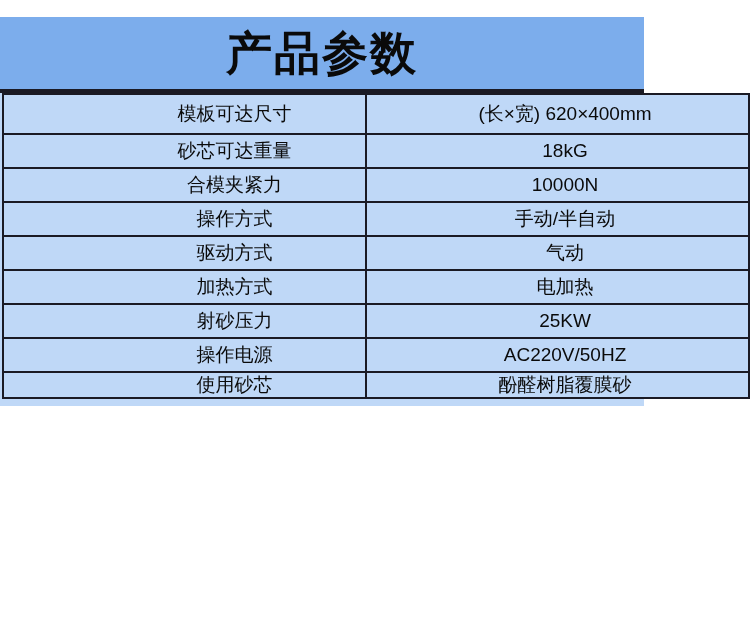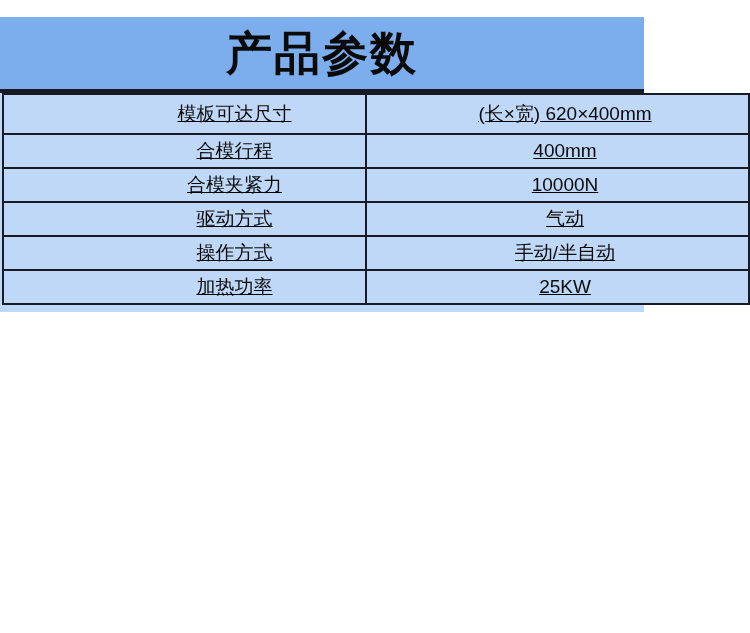--- a/index.html
+++ b/index.html
@@ -32,21 +32,20 @@
     line-height:1;
   }
   .panel{
     background:var(--row-bg);
     padding:0 2px 7px 2px;
   }
   table.spec{
     width:100%;
     border-collapse:collapse;
     table-layout:fixed;
-    text-decoration:underline;
   }
   table.spec td{
     border:2px solid var(--border-col);
     background:var(--row-bg);
     font-size:19px;
     font-weight:500;
     color:var(--text-col);
     text-align:center;
     vertical-align:middle;
     line-height:1.1;
@@ -76,35 +75,47 @@
   </div>
 
   <div class="panel">
     <table class="spec">
       <tbody id="spec-body">
           <tr class="row-first">
             <td class="label-cell">模板可达尺寸</td>
             <td class="value-cell">(长×宽) 620×400mm</td>
           </tr>
           <tr class="row-mid">
-            <td class="label-cell">合模行程</td>
-            <td class="value-cell">400mm</td>
+            <td class="label-cell">砂芯可达重量</td>
+            <td class="value-cell">18kG</td>
           </tr>
           <tr class="row-mid">
             <td class="label-cell">合模夹紧力</td>
             <td class="value-cell">10000N</td>
           </tr>
           <tr class="row-mid">
+            <td class="label-cell">操作方式</td>
+            <td class="value-cell">手动/半自动</td>
+          </tr>
+          <tr class="row-mid">
             <td class="label-cell">驱动方式</td>
             <td class="value-cell">气动</td>
           </tr>
           <tr class="row-mid">
-            <td class="label-cell">操作方式</td>
-            <td class="value-cell">手动/半自动</td>
+            <td class="label-cell">加热方式</td>
+            <td class="value-cell">电加热</td>
           </tr>
           <tr class="row-mid">
-            <td class="label-cell">加热功率</td>
+            <td class="label-cell">射砂压力</td>
             <td class="value-cell">25KW</td>
+          </tr>
+          <tr class="row-mid">
+            <td class="label-cell">操作电源</td>
+            <td class="value-cell">AC220V/50HZ</td>
+          </tr>
+          <tr class="row-last">
+            <td class="label-cell">使用砂芯</td>
+            <td class="value-cell">酚醛树脂覆膜砂</td>
           </tr>
         </tbody>
     </table>
   </div>
 </div>
 
 </body></html>

